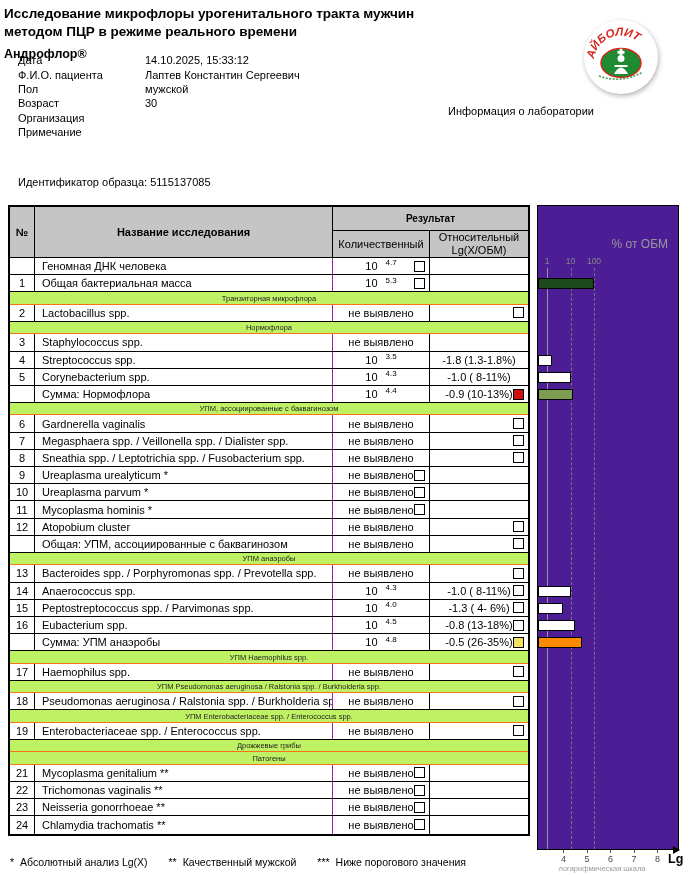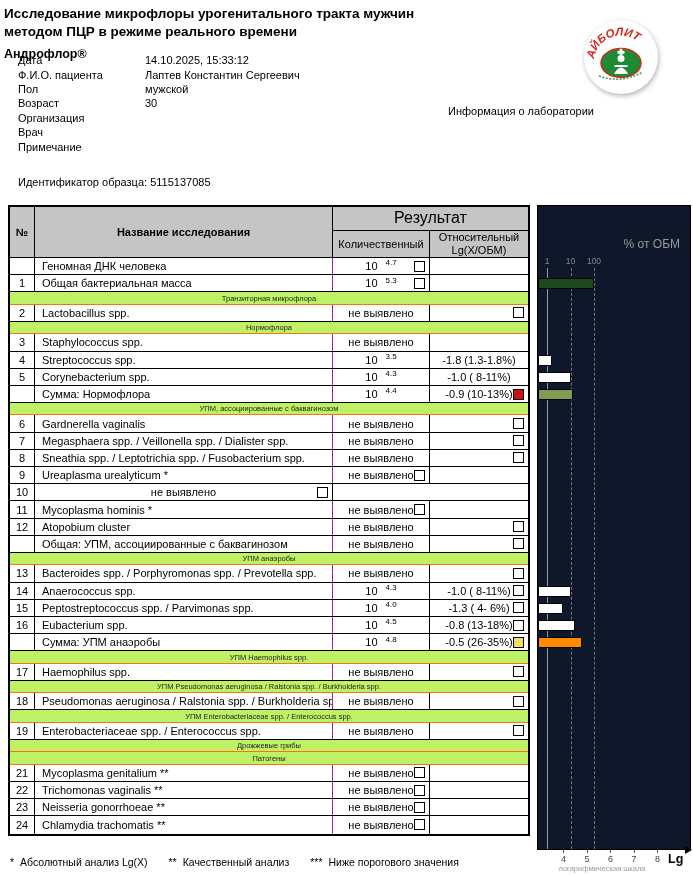--- a/index.html
+++ b/index.html
@@ -22,42 +22,42 @@
         background:#fff;box-shadow:1px 2px 5px rgba(0,0,0,.3)}
 
   
   .rtable{position:absolute;left:8px;top:205px;width:522px;border:2px solid #000;
           box-sizing:border-box;font-size:11px;background:#fff}
   .thead{display:grid;grid-template-columns:25px 298px 97px 98px;grid-template-rows:24px 26px;
          background:#c5c5c5;border-bottom:1px solid #000}
   .h{display:flex;align-items:center;justify-content:center;text-align:center;box-sizing:border-box;line-height:1.15}
   .hnum{grid-row:1/3;grid-column:1;border-right:1px solid #000;font-weight:bold}
   .hname{grid-row:1/3;grid-column:2;border-right:1px solid #000;font-weight:bold}
-  .hres{grid-row:1;grid-column:3/5;border-bottom:1px solid #000;font-weight:normal;font-size:16px}
+  .hres{grid-row:1;grid-column:3/5;border-bottom:1px solid #000;font-weight:bold;font-size:10px}
   .hquant{grid-row:2;grid-column:3;border-right:1px solid #000}
   .hrel{grid-row:2;grid-column:4;flex-direction:column}
 
   .trow{display:grid;grid-template-columns:25px 298px 97px 98px;height:17.2px;
         border-bottom:1px solid #000;box-sizing:border-box}
   #rows>div:last-child{border-bottom:none}
   .c{position:relative;display:flex;align-items:center;box-sizing:border-box;overflow:hidden}
   .cnum{justify-content:center;border-right:1px solid #000}
   .cname{padding-left:7px;border-right:1px solid #a21caf;white-space:nowrap}
   .cquant{justify-content:center;border-right:1px solid #000}
   .crel{justify-content:center}
   .pw sup{font-size:8px;margin-left:8px;line-height:0}
   .cbox{position:absolute;right:4px;top:50%;margin-top:-5.5px;width:11px;height:11px;
         border:1px solid #000;background:#fff;box-sizing:border-box}
   .sect{height:12.4px;background:#bef264;border-bottom:1px solid #f97316;display:flex;
         align-items:center;justify-content:center;font-size:7.5px;color:#222;
         box-sizing:border-box;white-space:nowrap}
 
   
-  .chart{position:absolute;left:537px;top:205px;width:154px;height:645px;
-         border:1px solid #000;box-sizing:border-box;background:#0f172a}
+  .chart{position:absolute;left:537px;top:205px;width:142px;height:645px;
+         border:1px solid #000;box-sizing:border-box;background:#4c1d95}
   .pctlabel{position:absolute;right:10px;top:31px;font-size:12px;color:#999}
   .pctlab{position:absolute;top:50px;width:24px;text-align:center;font-size:8.5px;color:#888}
   .gline{position:absolute;top:62px;bottom:0;width:0}
   .gline.solid{border-left:1px solid #999}
   .gline.dashed{border-left:1px dashed #777}
   .bar{position:absolute;left:0;height:11px;border:1px solid #000;box-sizing:border-box}
   .arrow{position:absolute;right:-2px;bottom:-4.5px;width:0;height:0;
          border-top:4px solid transparent;border-bottom:4px solid transparent;border-left:7px solid #000}
 
   .axis{position:absolute;left:537px;top:850px;width:156px;height:25px;font-size:9px}
@@ -112,24 +112,20 @@
       </div>
       <div class="frow">
         <span class="flabel">Возраст</span>
         <span class="fvalue">30</span>
       </div>
       <div class="frow">
         <span class="flabel">Организация</span>
         <span class="fvalue"></span>
       </div>
       <div class="frow">
-        <span class="flabel">Врач</span>
-        <span class="fvalue"></span>
-      </div>
-      <div class="frow">
         <span class="flabel">Примечание</span>
         <span class="fvalue"></span>
       </div>
     </div>
 
   <div class="infolink">Информация о лаборатории</div>
   <div class="sampleid">Идентификатор образца: 5115137085</div>
 
   <div class="rtable">
     <div class="thead">
@@ -259,20 +255,21 @@
           <div class="c cquant">
             <span>не выявлено</span>
             <span class="cbox"></span>
           </div>
           <div class="c crel">
             <span></span>
           </div>
         </div>
         <div class="trow">
           <div class="c cnum">10</div>
+          <div class="c cname">Ureaplasma parvum *</div>
           <div class="c cquant">
             <span>не выявлено</span>
             <span class="cbox"></span>
           </div>
           <div class="c crel">
             <span></span>
           </div>
         </div>
         <div class="trow">
           <div class="c cnum">11</div>
@@ -477,17 +474,17 @@
       <span class="tick" style="left: 73.45px;"></span>
       <span class="ticklab" style="left: 65.45px;">6</span>
       <span class="tick" style="left: 96.95px;"></span>
       <span class="ticklab" style="left: 88.95px;">7</span>
       <span class="tick" style="left: 120.45px;"></span>
       <span class="ticklab" style="left: 112.45px;">8</span>
     </div>
 
   <div class="footnote">
     <span class="fnsym">*</span><span class="fntext">Абсолютный анализ Lg(X)</span>
-    <span class="fnsym">**</span><span class="fntext">Качественный анализ</span>
+    <span class="fnsym">**</span><span class="fntext">Качественный мужской</span>
     <span class="fnsym">***</span><span class="fntext">Ниже порогового значения</span>
   </div>
 
 </div>
 
 </body></html>

